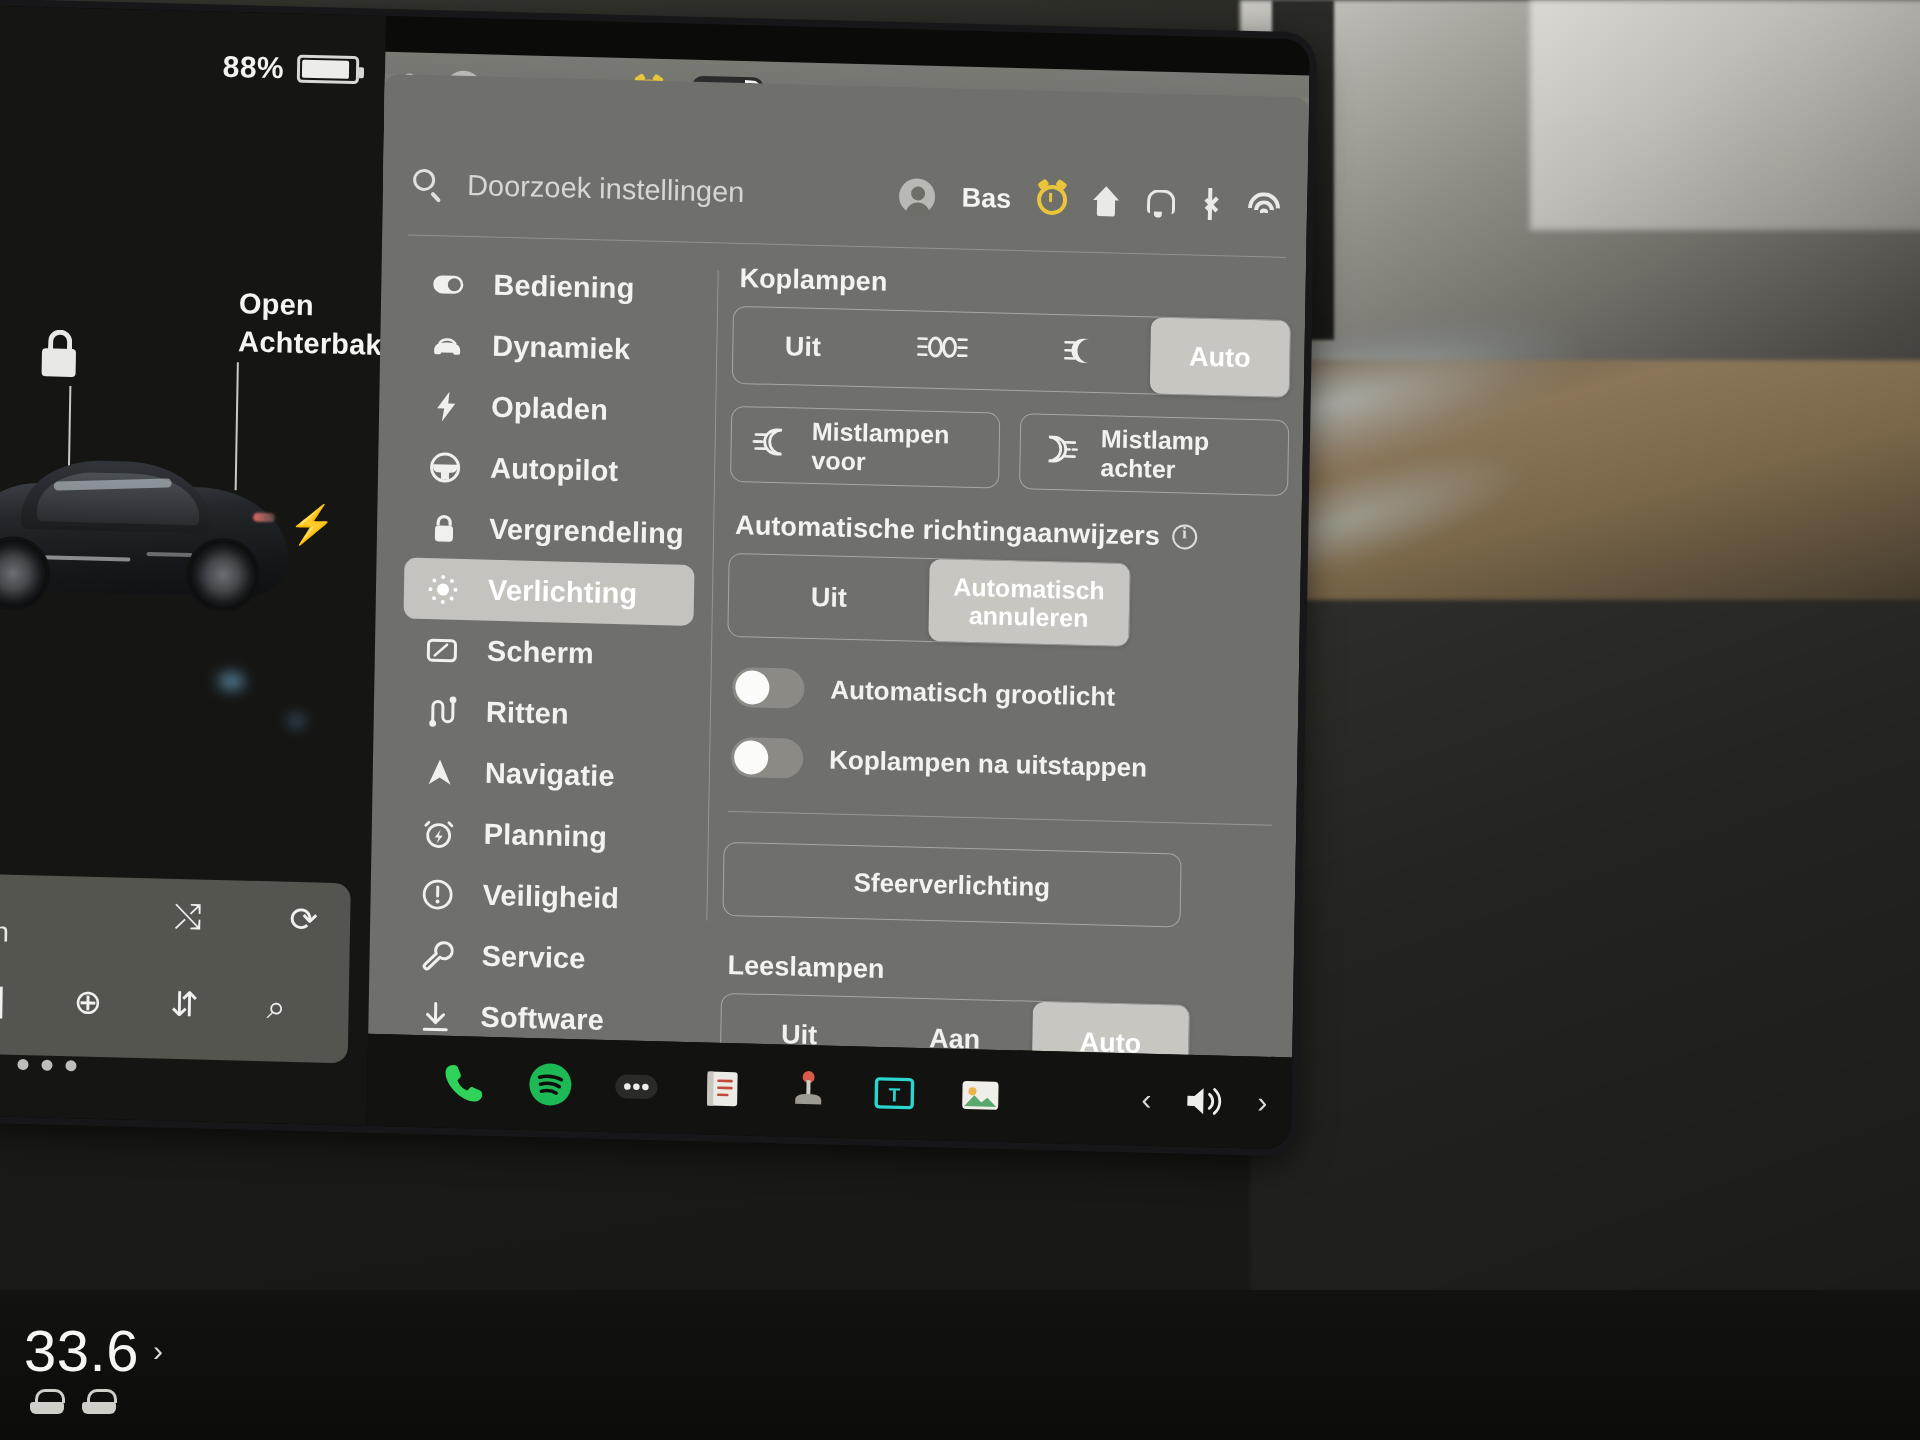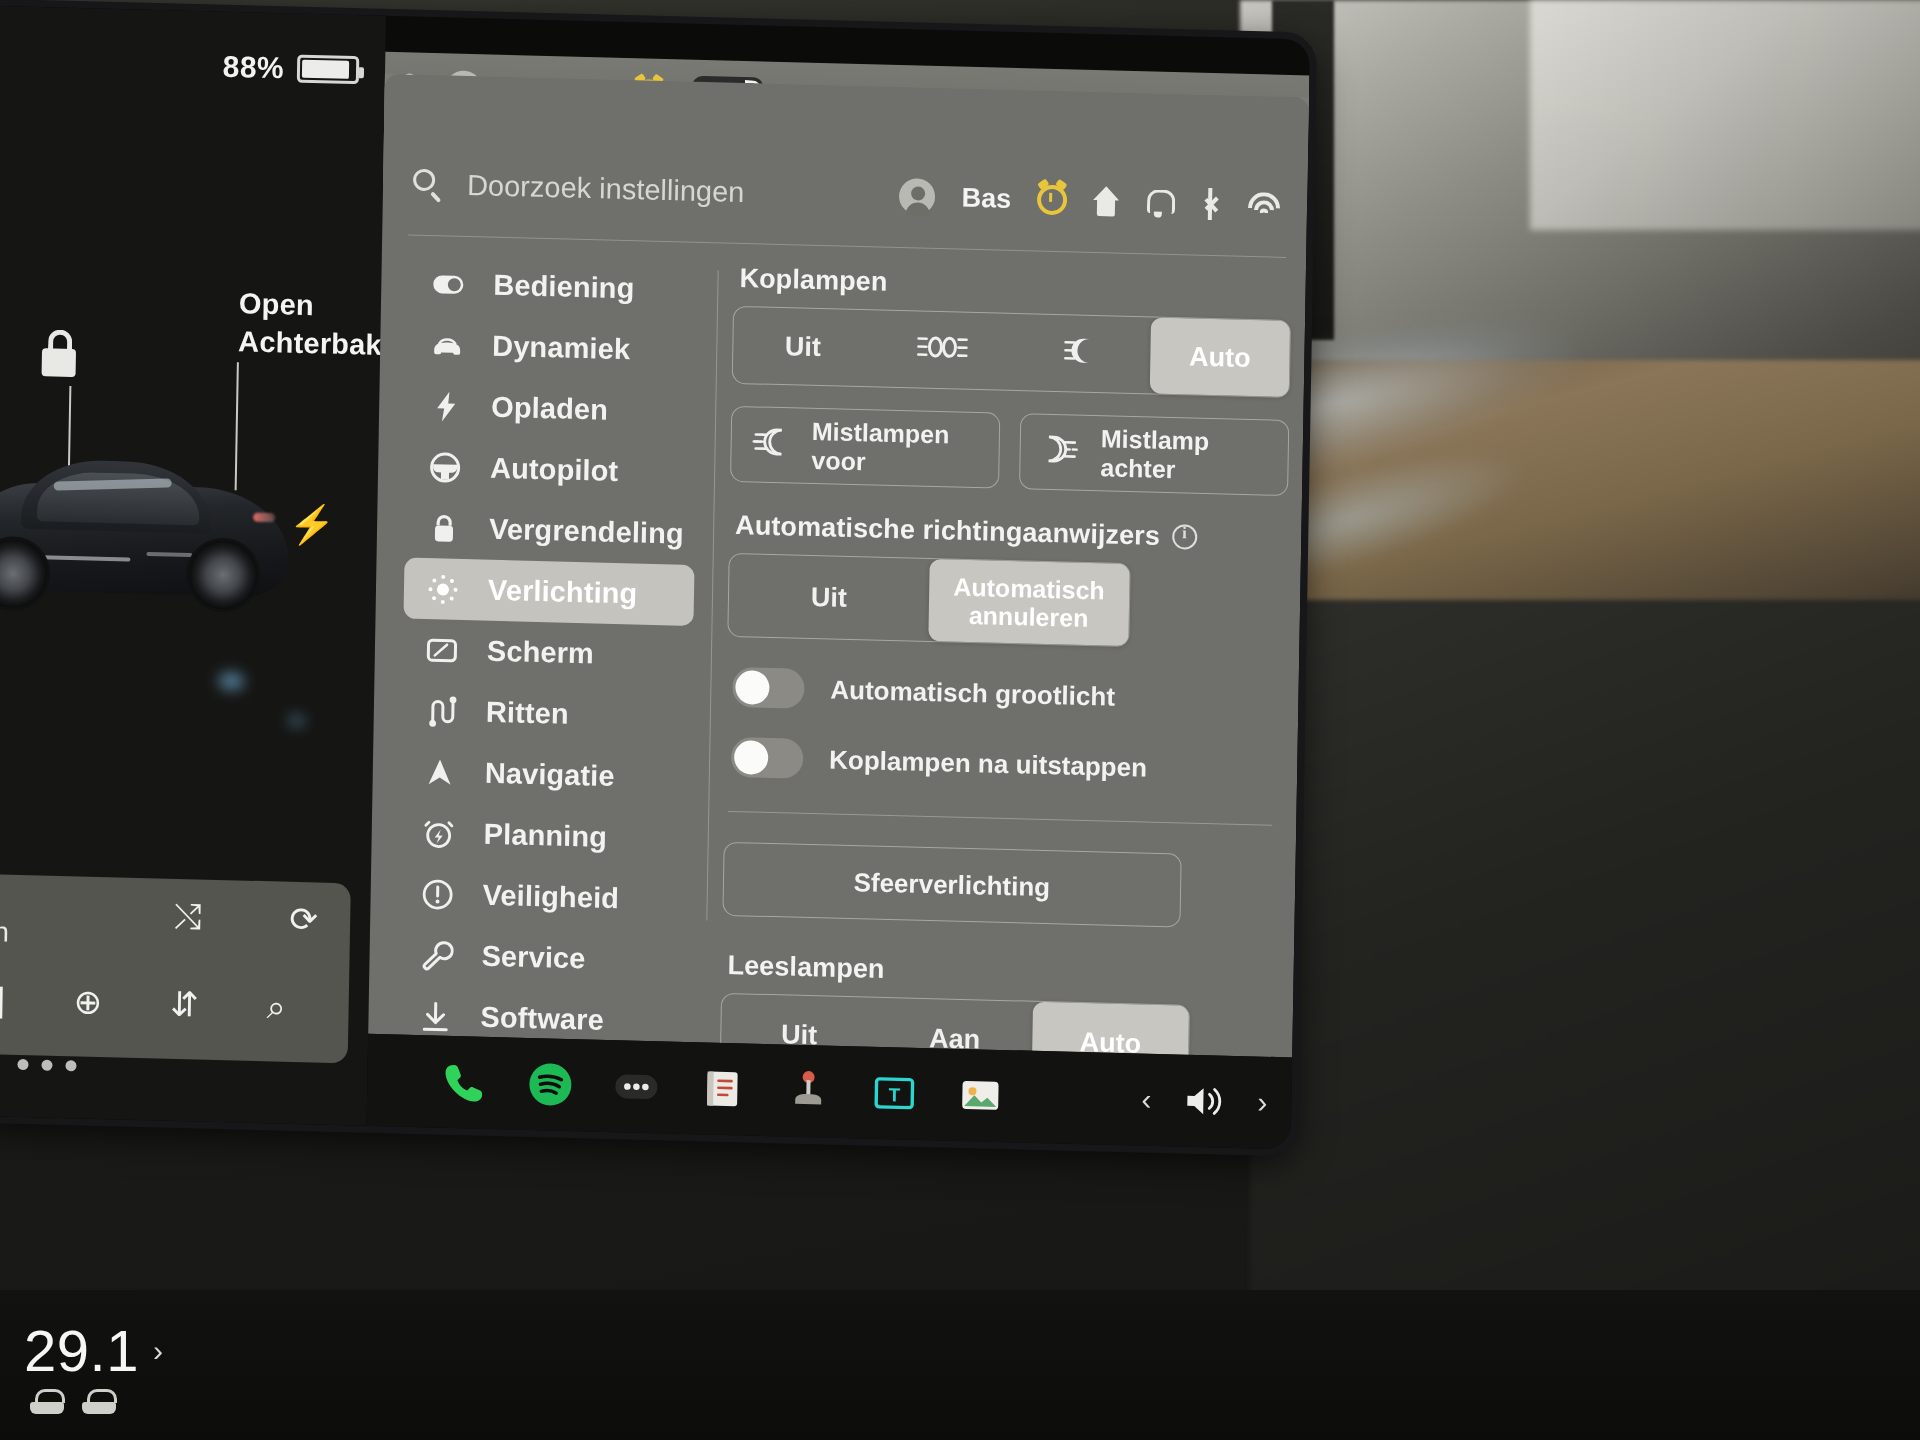--- a/index.html
+++ b/index.html
@@ -756,19 +756,19 @@
             </svg>
       </span>
       <span class="chev">›</span>
     </span>
   </div>
 
 </div>
 </div>
 
 <div id="temp-left">
-  <span class="val">29.1</span>
+  <span class="val">33.6</span>
   <span class="arr">›</span>
 </div>
 <div id="temp-icons">
   <span class="seat-ico"></span>
   <span class="seat-ico"></span>
 </div>
 
 </body></html>

